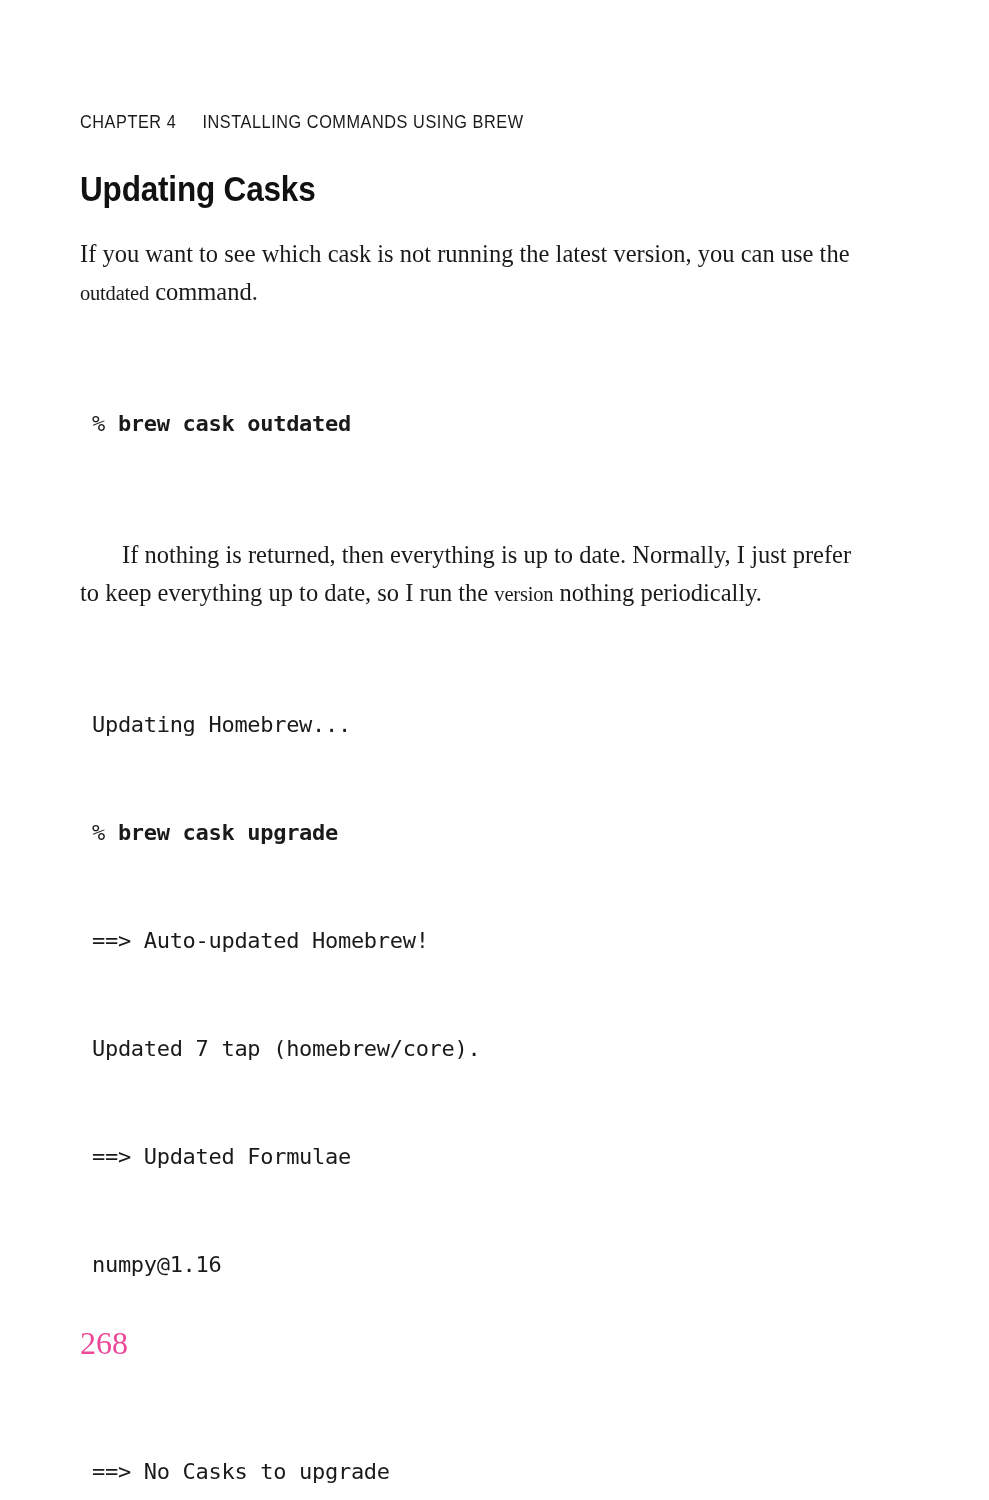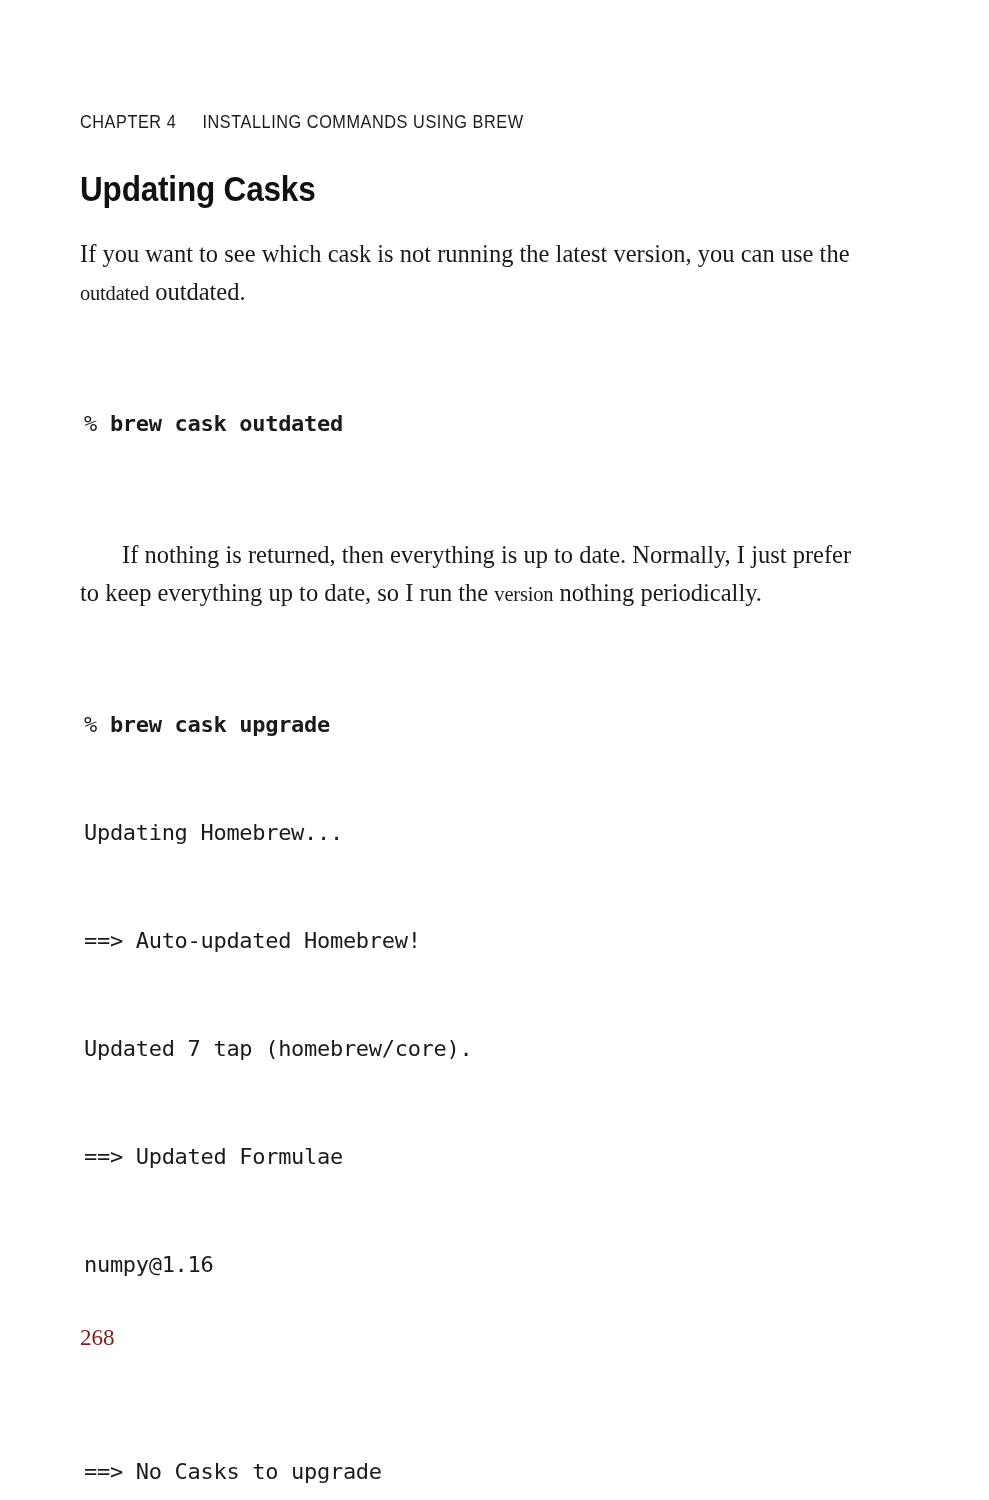--- a/index.html
+++ b/index.html
@@ -85,21 +85,21 @@
     font-size: 20.5px;
     letter-spacing: -0.2px;
   }
 
   
   .code-block {
     font-family: "DejaVu Sans Mono", "Liberation Mono", monospace;
     font-size: 22px;
     line-height: 36px;
     color: #1a1a1a;
-    margin: 4px;
+    margin: 12px;
     white-space: pre;
     letter-spacing: -0.3px;
   }
   .code-line {
     white-space: pre;
   }
   .code-line .prompt {
     font-weight: normal;
   }
   .code-line .cmd {
@@ -114,48 +114,48 @@
   }
   .block-gap-after {
     margin-bottom: 22px;
   }
 
   
   .folio {
     position: absolute;
     left: 80px;
     top: 1325px;
-    font-size: 23px;
-    color: #7f1d1d;
+    font-size: 32px;
+    color: #ec4899;
   }
 </style>
 </head>
 <body>
 
 <div class="page">
 
   <div class="content">
 
     <div class="running-head">
       <span class="chapter-label">CHAPTER 4</span><span class="head-gap"></span><span class="chapter-title">INSTALLING COMMANDS USING BREW</span>
     </div>
 
     <h1 class="section-title">Updating Casks</h1>
 
-    <p class="body"><span>If you want to see which cask is not running the latest version, you can use the </span><code class="inline">outdated</code><span> outdated.</span></p>
+    <p class="body"><span>If you want to see which cask is not running the latest version, you can use the </span><code class="inline">outdated</code><span> command.</span></p>
 
     <div class="code-block block-gap-before block-gap-after">
       <div class="code-line"><span class="prompt">% </span><span class="cmd">brew cask outdated</span></div>
     </div>
 
     <p class="body indent"><span>If nothing is returned, then everything is up to date. Normally, I just prefer to keep everything up to date, so I run the </span><code class="inline">version</code><span> nothing periodically.</span></p>
 
     <div class="code-block block-gap-before block-gap-after">
+      <div class="code-line">Updating Homebrew...</div>
       <div class="code-line"><span class="prompt">% </span><span class="cmd">brew cask upgrade</span></div>
-      <div class="code-line">Updating Homebrew...</div>
       <div class="code-line">==&gt; Auto-updated Homebrew!</div>
       <div class="code-line">Updated 7 tap (homebrew/core).</div>
       <div class="code-line">==&gt; Updated Formulae</div>
       <div class="code-line">numpy@1.16</div>
       <div class="spacer-line"></div>
       <div class="code-line">==&gt; No Casks to upgrade</div>
     </div>
 
   </div>
 

